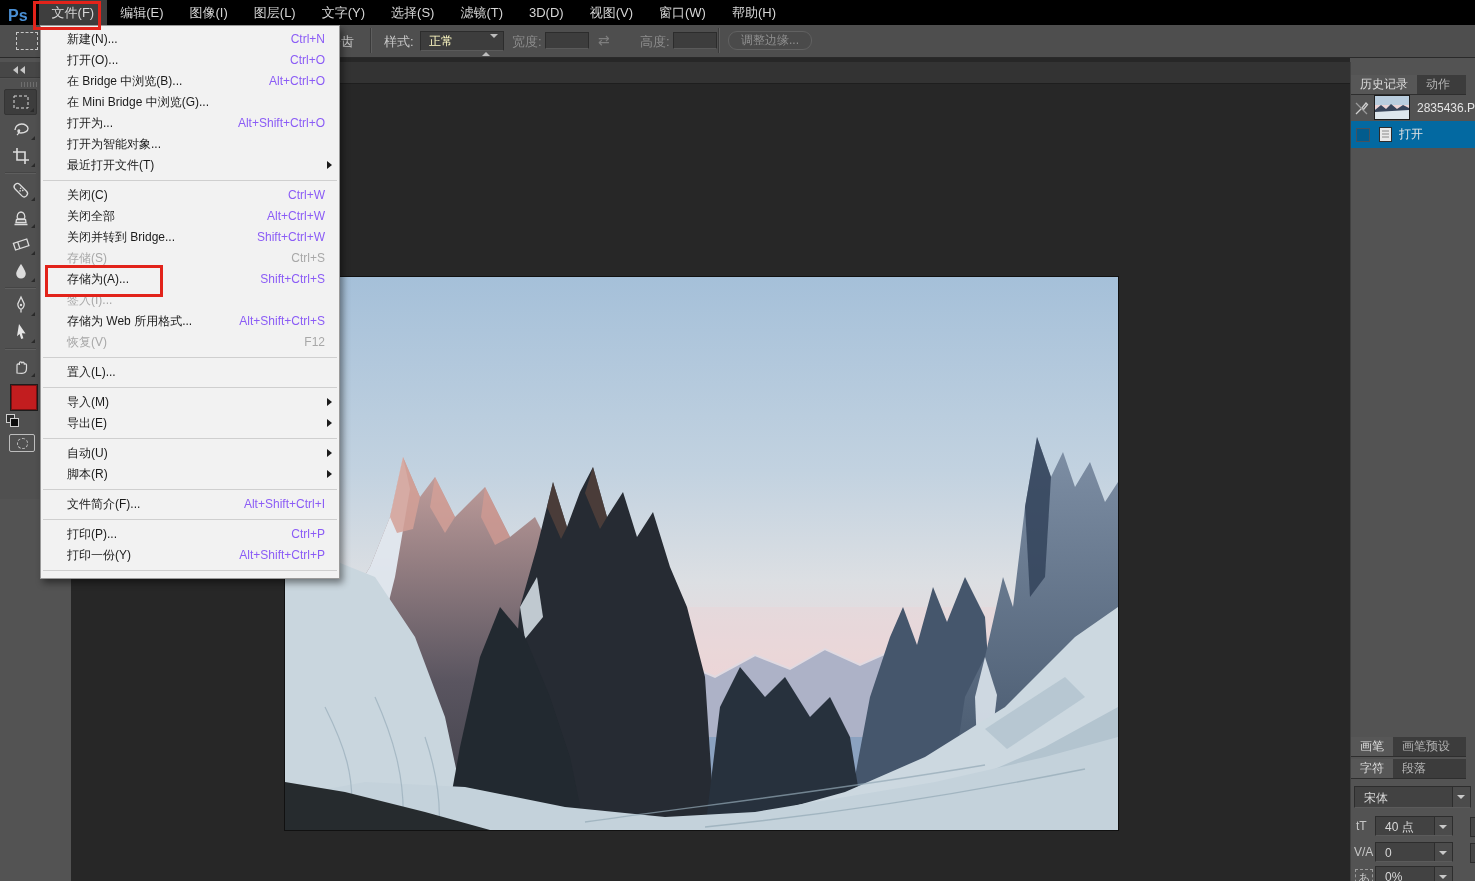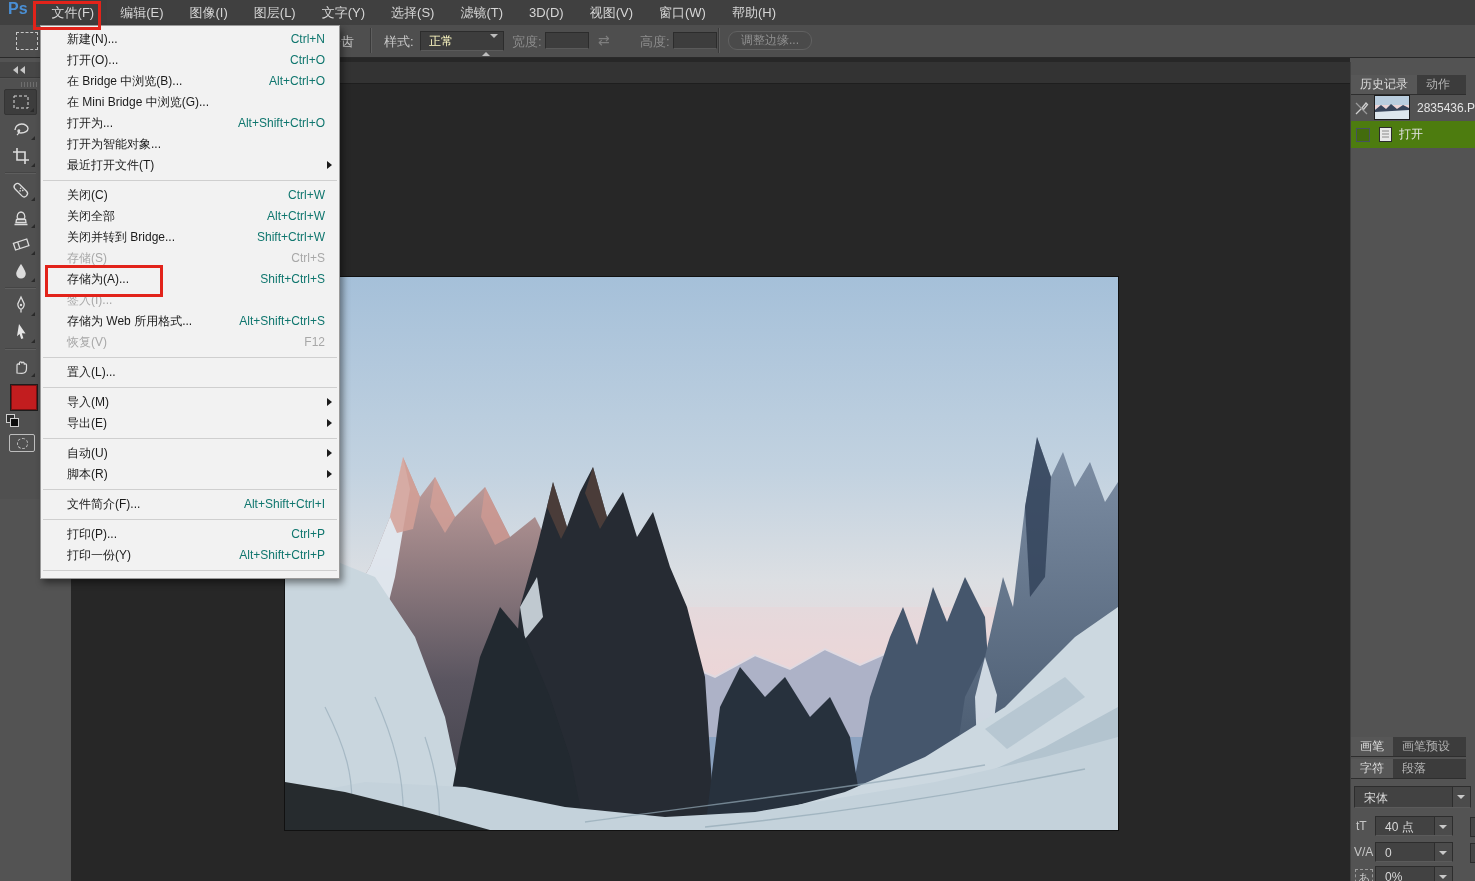--- a/index.html
+++ b/index.html
@@ -1,21 +1,21 @@
 <!DOCTYPE html>
 <html><head>
 <meta charset="utf-8">
 <style>
   html,body{margin:0;padding:0}
   body{width:1475px;height:881px;position:relative;overflow:hidden;background:#535353;
        font-family:"Liberation Sans","DejaVu Sans",sans-serif}
 
   
-  #menubar{position:absolute;left:0;top:0;width:1475px;height:25px;background:#404040;
-           display:flex;align-items:flex-start;z-index:40}
+  #menubar{position:absolute;left:0;top:0;width:1475px;height:25px;background:#000000;
+           display:flex;align-items:flex-end;z-index:40}
   .logo{color:#4a8fd4;font-weight:bold;font-size:16px;padding:0 11px 0 8px;letter-spacing:0}
   .mb-item{color:#d6d6d6;font-size:13px;padding:0 13px;height:25px;line-height:25px;white-space:nowrap}
   .mb-item.open{background:#3e3e3e}
 
   
   #optionsbar{position:absolute;left:0;top:25px;width:1475px;height:32px;background:#4e4e4e;
               border-bottom:1px solid #2a2a2a;z-index:5}
   .obar-label{position:absolute;top:8px;font-size:13px;color:#c9c9c9;white-space:nowrap}
   .obar-label.dim{color:#8d8d8d}
   .obar-divider{position:absolute;top:3px;height:25px;width:1px;background:#3a3a3a;border-right:1px solid #5e5e5e}
@@ -32,21 +32,21 @@
   .swap-glyph{position:absolute;top:7px;font-size:14px;color:#7e7e7e}
   .refine-btn{position:absolute;top:6px;height:17px;line-height:17px;padding:0 12px;
               border:1px solid #616161;border-radius:9px;background:#4a4a4a;color:#8f8f8f;font-size:12px}
   .preset-icon{position:absolute;left:16px;top:7px;width:20px;height:16px;border:1px dashed #c7c7c7}
 
   
   #filemenu{position:absolute;left:40px;top:25px;width:300px;background:#f2f2f2;
             border:1px solid #9a9a9a;box-shadow:3px 4px 7px rgba(0,0,0,.45);z-index:100;padding:3px 0;box-sizing:border-box}
   .mi{display:flex;justify-content:space-between;height:21px;line-height:21px;
       padding:0 14px 0 26px;font-size:12px;color:#1b1b1b;position:relative;white-space:nowrap}
-  .mi .ms{color:#0f766e}
+  .mi .ms{color:#8b5cf6}
   .mi.disabled .ml,.mi.disabled .ms{color:#a8a8a8}
   .msep{height:1px;background:#cfcfcf;margin:4px 2px}
   .sub-arrow{position:absolute;right:7px;top:6px;width:0;height:0;
              border-left:5px solid #1b1b1b;border-top:4px solid transparent;border-bottom:4px solid transparent}
 
   .redbox{position:absolute;border:3px solid #e2231a;z-index:120;background:transparent}
 
   
   #leftdock{position:absolute;left:0;top:57px;width:71px;height:824px;background:#535353}
   #collapsebar{position:absolute;left:0;top:5px;width:41px;height:16px;background:#474747;
@@ -77,21 +77,21 @@
   #canvas{position:absolute;left:71px;top:57px;width:1279px;height:824px;background:#272727}
   #tabstrip{position:absolute;left:0;top:5px;width:1279px;height:21px;background:#333333;border-bottom:1px solid #1e1e1e}
   #photo{position:absolute;left:214px;top:220px;width:833px;height:553px;outline:1px solid #111;background:#888}
 
   
   #rightdock{position:absolute;left:1350px;top:62px;width:125px;height:819px;background:#535353;border-left:1px solid #414141}
   .ptabs{position:absolute;left:0;width:115px;height:19px;background:#3c3c3c;display:flex;border-bottom:1px solid #2e2e2e}
   .ptab{font-size:12px;color:#b3b3b3;padding:0 9px;line-height:19px;white-space:nowrap}
   .ptab.active{background:#575757;color:#dedede}
   .hist-row{position:absolute;left:0;width:125px;height:27px;display:flex;align-items:center;overflow:hidden}
-  .hist-row.selected{background:#4d7c0f}
+  .hist-row.selected{background:#0369a1}
   .hist-label{font-size:12px;color:#e4e4e4;margin-left:7px;white-space:nowrap}
   .hist-thumb{width:34px;height:23px;border:1px solid #1c1c1c;margin-left:4px;flex:none}
   .hist-brush{width:16px;height:16px;margin-left:3px;flex:none}
   .hist-check{width:12px;height:12px;border:1px solid #46525e;background:rgba(0,0,0,.12);margin-left:5px;flex:none}
   .doc-icon{width:13px;height:15px;margin-left:9px;flex:none}
   .pd{position:absolute;background:#424242;border:1px solid #2d2d2d;border-bottom-color:#5b5b5b;height:20px;
       line-height:20px;font-size:12px;color:#d8d8d8;padding-left:9px;box-sizing:border-box;overflow:hidden;white-space:nowrap}
   .pd .arrowseg{position:absolute;right:0;top:0;bottom:0;width:17px;border-left:1px solid #2d2d2d;background:#4b4b4b}
   .pd .arrowseg:after{content:"";position:absolute;left:4px;top:8px;width:0;height:0;
       border-left:4px solid transparent;border-right:4px solid transparent;border-top:4px solid #c9c9c9}

